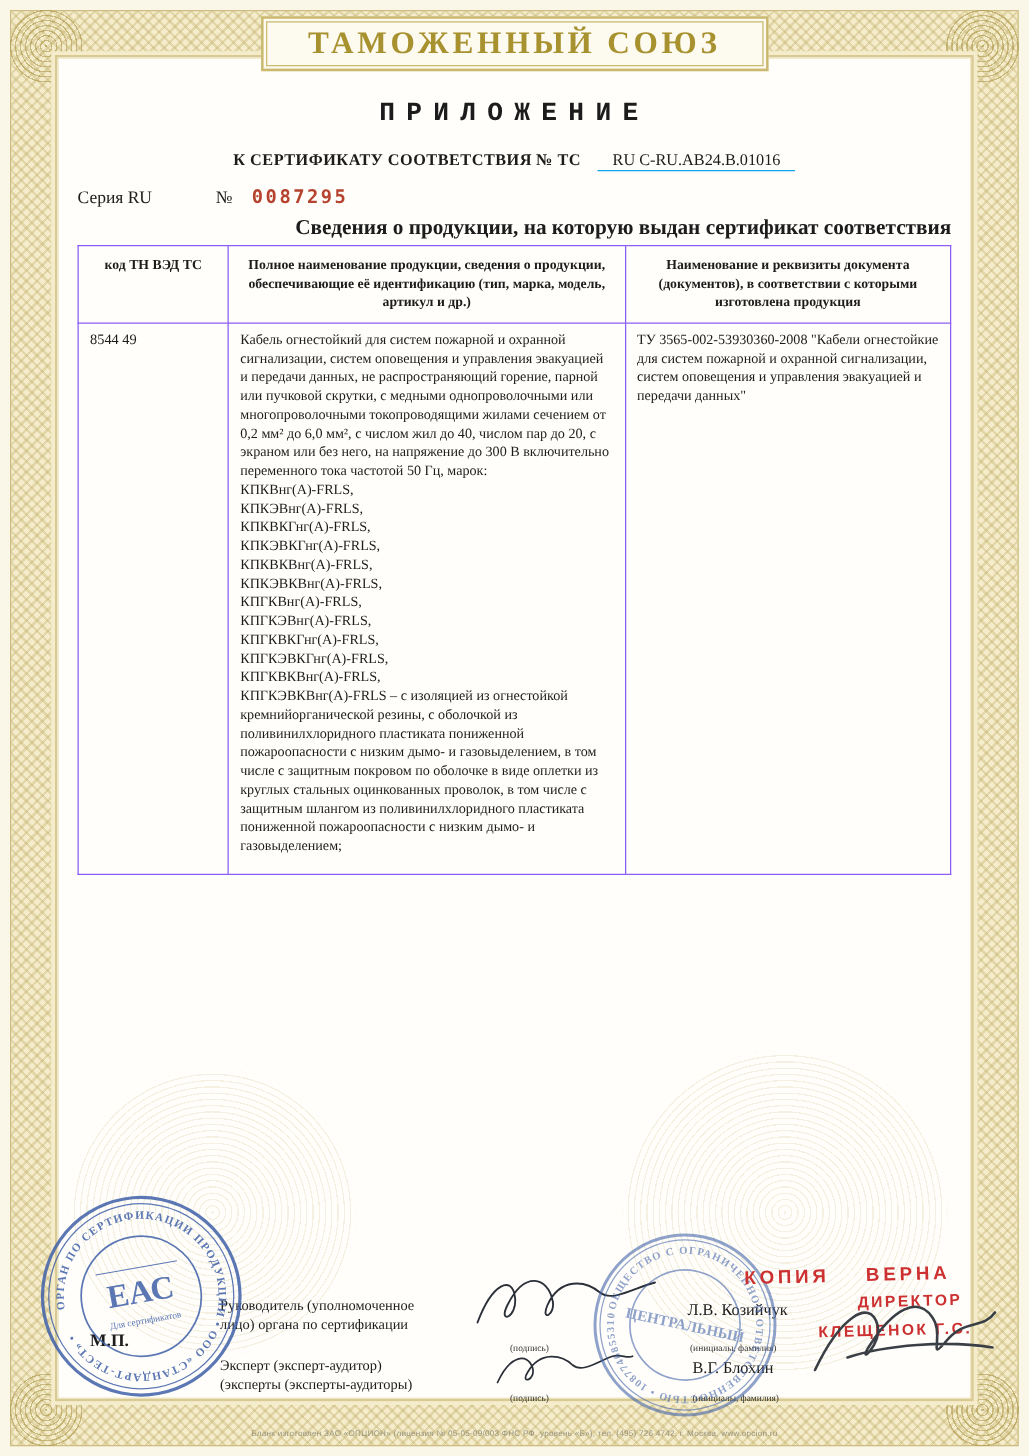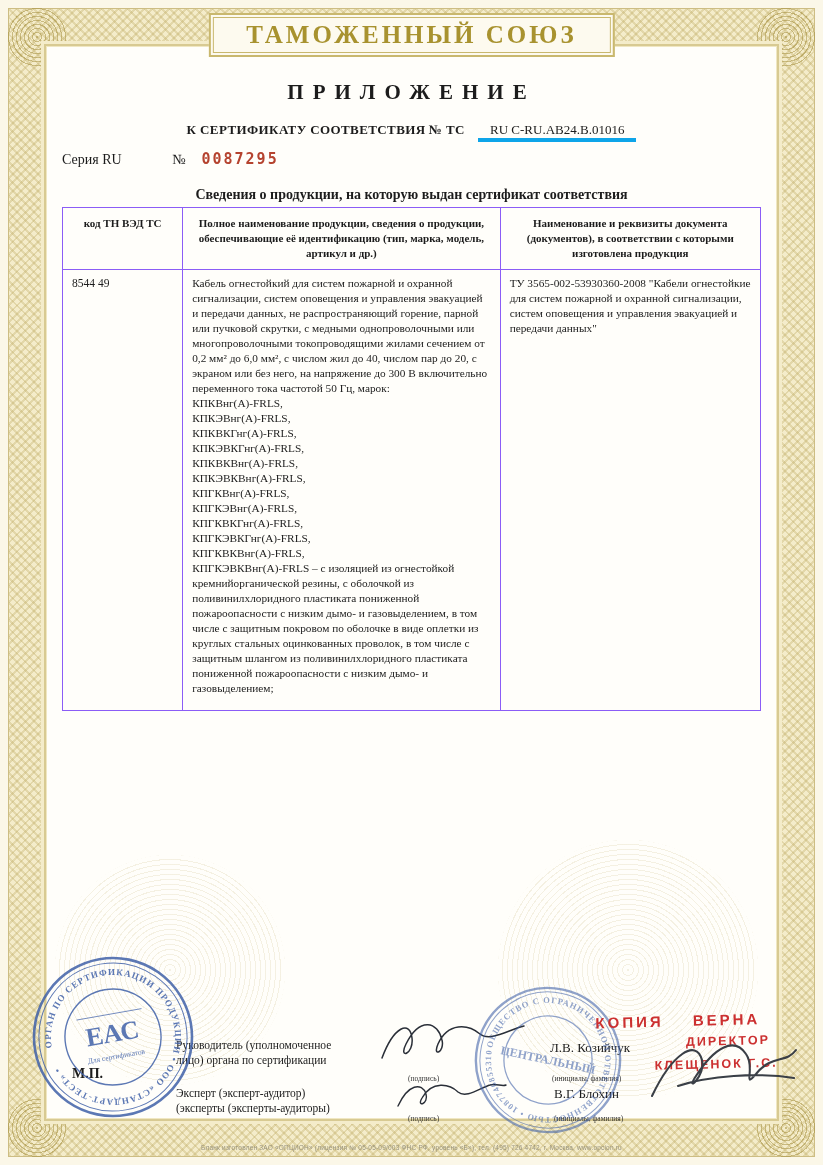--- a/index.html
+++ b/index.html
@@ -37,29 +37,29 @@
   .banner{
     position:absolute;top:13px;left:50%;transform:translateX(-50%);
     background:#fdfaef;border:2px solid #c9b86e;
     box-shadow: inset 0 0 0 2px #fdfaef, inset 0 0 0 3px #c9b86e;
     padding:6px 36px;z-index:6;white-space:nowrap;
   }
   .banner span{font-size:25px;font-weight:bold;letter-spacing:3px;color:#a8922f;}
 
   
   .content{position:absolute;left:62px;right:62px;top:48px;z-index:2;}
-  h1.title{margin:32px 0 0;text-align:center;font-size:21px;letter-spacing:9px;font-weight:bold;}
+  h1.title{margin:32px 0 0;text-align:center;font-size:21px;letter-spacing:9px;font-weight:bold;font-family:Liberation Mono, monospace;}
   .certline{margin-top:17px;text-align:center;font-size:13px;}
   .certline .lbl{font-weight:bold;letter-spacing:.4px;}
-  .certline .num{border-bottom:4px solid #0ea5e9;padding:0 12px 1px;margin-left:10px;}
+  .certline .num{border-bottom:1px solid #0ea5e9;padding:0 12px 1px;margin-left:10px;}
   .seriesline{margin-top:12px;text-align:left;font-size:14px;}
   .seriesline .gap{display:inline-block;width:44px;}
   .serial{font-family:"DejaVu Sans Mono", monospace;font-weight:bold;color:#b5432f;
           font-size:15px;letter-spacing:2px;margin-left:12px;}
-  .caption{margin-top:19px;text-align:center;font-weight:bold;font-size:14px;}
+  .caption{margin-top:5px;text-align:right;font-weight:bold;font-size:17px;}
 
   table.products{margin-top:4px;border-collapse:collapse;width:100%;}
   .products th,.products td{border:1px solid #8b5cf6;vertical-align:top;}
   .products th{font-size:11px;font-weight:bold;text-align:center;padding:8px 6px;line-height:1.35;}
   .products td{font-size:11.3px;padding:6px 9px 14px;line-height:1.33;}
   td.code{font-size:11.5px;}
   td.desc{white-space:pre-line;min-height:520px;}
 
   
   .signatures{position:absolute;left:62px;top:1022px;width:699px;height:132px;z-index:2;}

